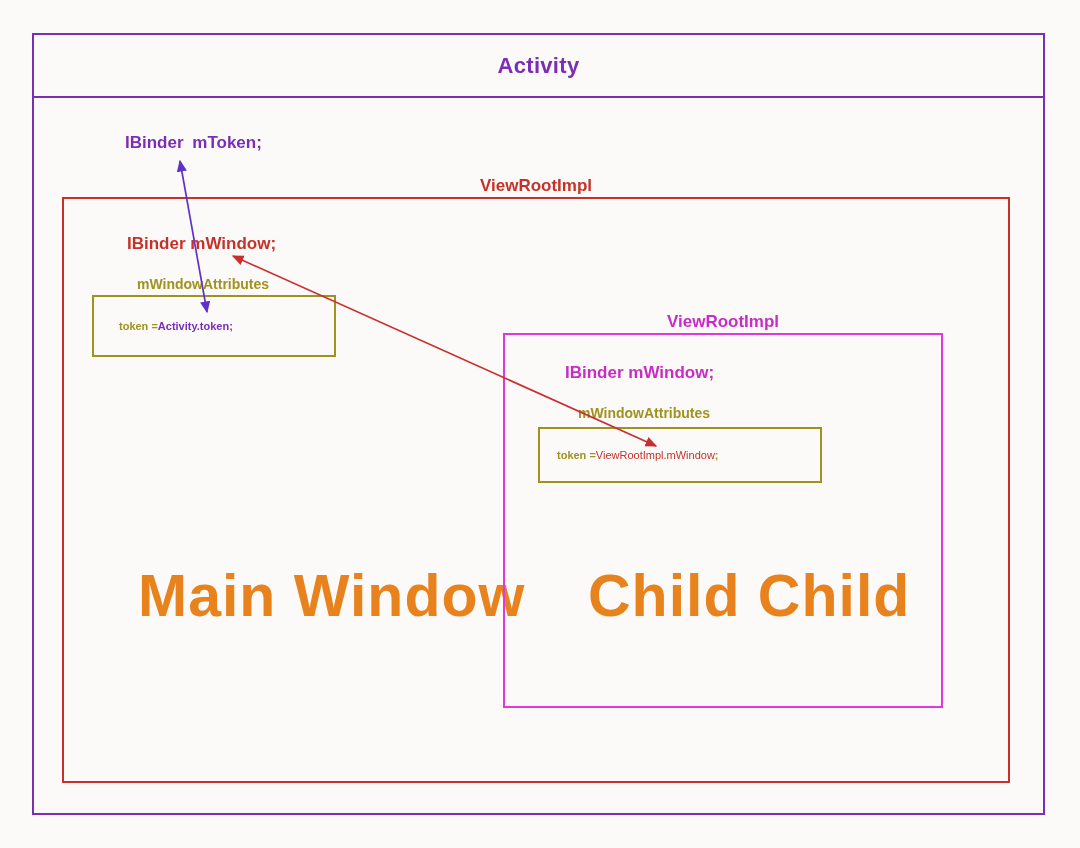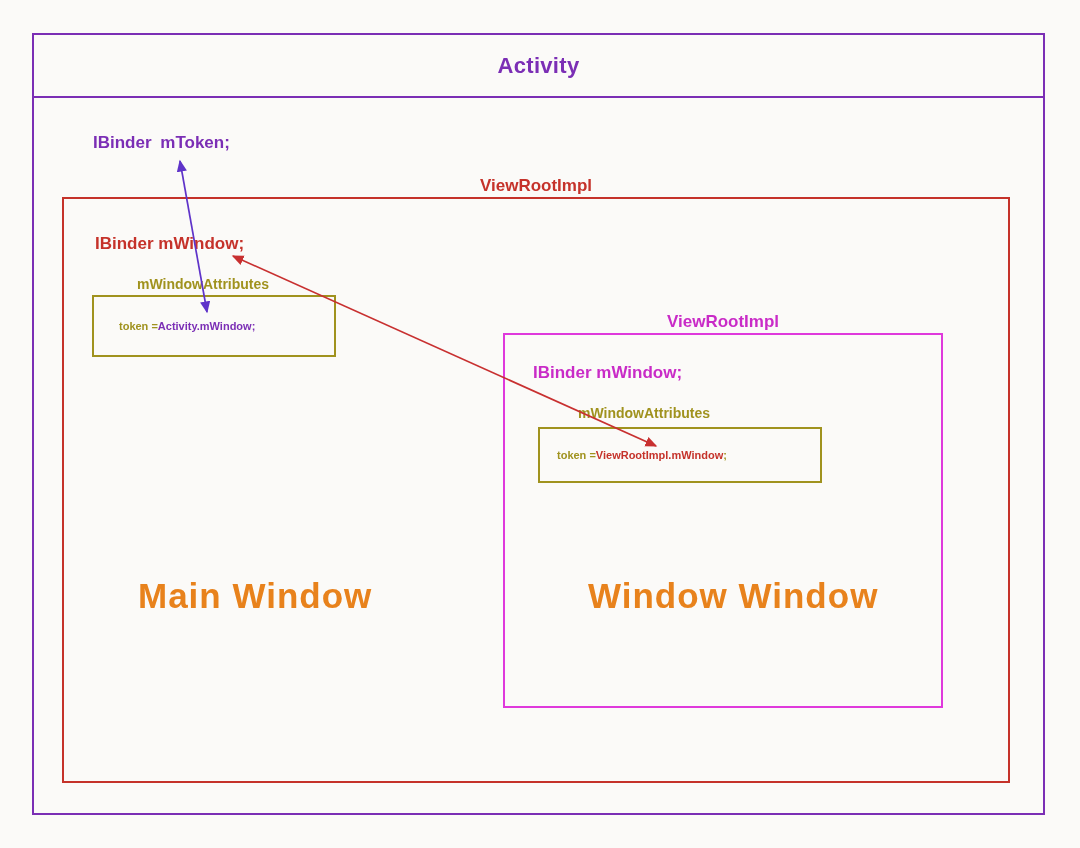--- a/index.html
+++ b/index.html
@@ -31,21 +31,21 @@
     background:transparent;
   }
   .activity-header{
     height:61px;border-bottom:2px solid var(--purple);
     display:flex;align-items:center;justify-content:center;
   }
   .activity-title{
     color:var(--purple);font-size:22px;font-weight:700;letter-spacing:.3px;
   }
 
-  .field{font-size:17px;font-weight:600;white-space:nowrap;}
+  .field{font-size:17px;font-weight:600;white-space:nowrap;margin-left:32px;}
   .mtoken-field{left:93px;top:133px;color:var(--purple);word-spacing:4px;}
   .mwindow-main-field{left:95px;top:234px;color:var(--red);}
   .mwindow-child-field{left:533px;top:363px;color:var(--magenta-text);}
 
   .vri-main-label{
     left:62px;top:176px;width:948px;text-align:center;
     color:var(--red);font-size:17px;font-weight:700;
   }
   .vri-main-box{
     left:62px;top:197px;width:948px;height:586px;
@@ -67,25 +67,25 @@
 
   .attr-box{
     border:2px solid var(--olive);
     display:flex;align-items:center;
     font-size:11px;white-space:nowrap;
   }
   .attr-main-box{left:92px;top:295px;width:244px;height:62px;padding-left:25px;}
   .attr-child-box{left:538px;top:427px;width:284px;height:56px;padding-left:17px;}
   .tok-prefix{color:var(--olive);font-weight:600;}
   .attr-main-box .tok-value,.attr-main-box .tok-suffix{color:var(--purple);font-weight:700;}
-  .attr-child-box .tok-value{color:var(--red);font-weight:700;}
+  .attr-child-box .tok-value{color:var(--red);font-weight:400;}
   .attr-child-box .tok-suffix{color:var(--olive);font-weight:600;}
 
   .window-title{
-    color:var(--orange);font-size:35px;font-weight:700;
+    color:var(--orange);font-size:59px;font-weight:700;
     letter-spacing:1px;white-space:nowrap;line-height:52px;
   }
   .main-window-title{left:138px;top:570px;}
   .child-window-title{left:588px;top:570px;}
 
   .arrows{left:0;top:0;width:1080px;height:848px;pointer-events:none;z-index:5;}
 
   .watermark{
     right:27px;top:798px;z-index:10;
     color:var(--watermark);font-size:25px;font-weight:700;letter-spacing:1px;
@@ -108,40 +108,40 @@
 
   <div class="abs vri-main-label">ViewRootImpl</div>
   <div class="abs vri-main-box"></div>
 
   <span class="abs field mwindow-main-field">IBinder mWindow;</span>
 
   <span class="abs attr-label attr-main-label">mWindowAttributes</span>
 
   <div class="abs attr-box attr-main-box">
     <span class="tok-prefix">token = </span>
-      <span class="tok-value">Activity.mWindow</span>
+      <span class="tok-value">Activity.token</span>
       <span class="tok-suffix">;</span>
   </div>
 
   <span class="abs window-title main-window-title">Main Window</span>
 
   <div class="abs vri-child-label">ViewRootImpl</div>
   <div class="abs vri-child-box"></div>
 
   <span class="abs field mwindow-child-field">IBinder mWindow;</span>
 
   <span class="abs attr-label attr-child-label">mWindowAttributes</span>
 
   <div class="abs attr-box attr-child-box">
     <span class="tok-prefix">token = </span>
       <span class="tok-value">ViewRootImpl.mWindow</span>
       <span class="tok-suffix">;</span>
   </div>
 
-  <span class="abs window-title child-window-title">Window Window</span>
+  <span class="abs window-title child-window-title">Child Child</span>
 
   <svg class="abs arrows" viewBox="0 0 1080 848" xmlns="http://www.w3.org/2000/svg">
     <defs>
       <marker id="ah-purple" markerWidth="8" markerHeight="7" refX="6.2" refY="3" orient="auto-start-reverse" markerUnits="strokeWidth">
         <path d="M0,0 L7,3 L0,6 z" fill="#5F33C9"></path>
       </marker>
       <marker id="ah-red" markerWidth="8" markerHeight="7" refX="6.2" refY="3" orient="auto-start-reverse" markerUnits="strokeWidth">
         <path d="M0,0 L7,3 L0,6 z" fill="#C83030"></path>
       </marker>
     </defs>

